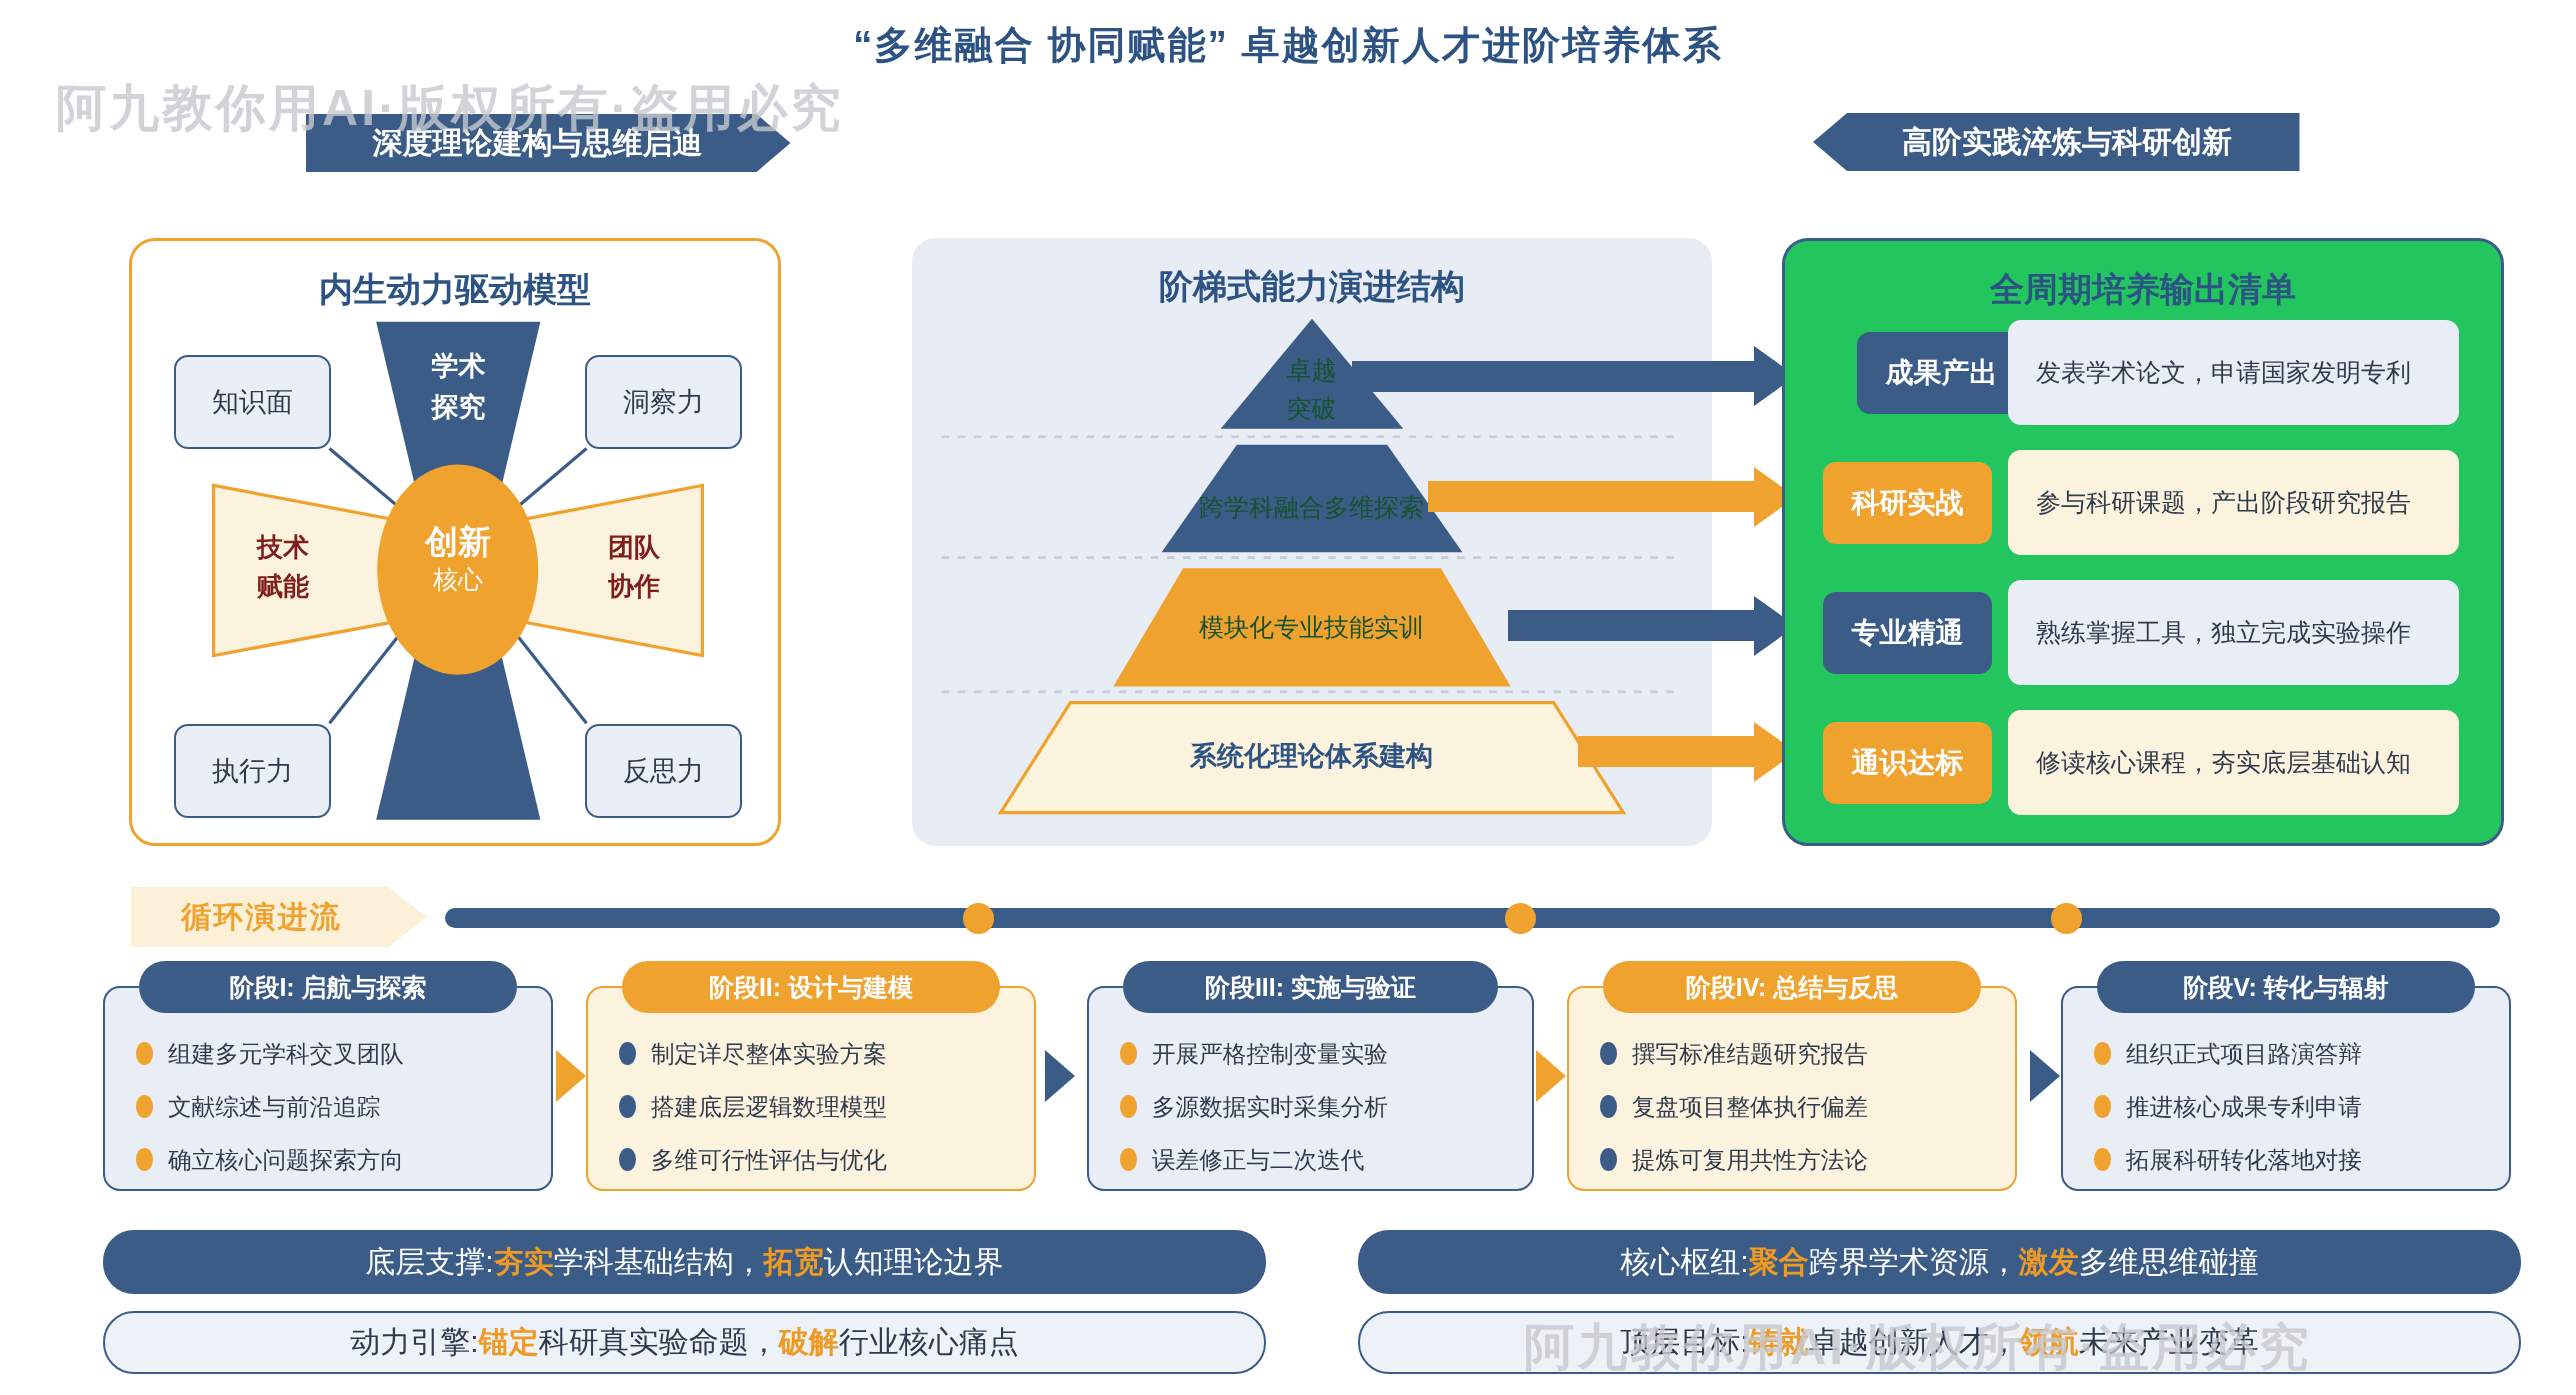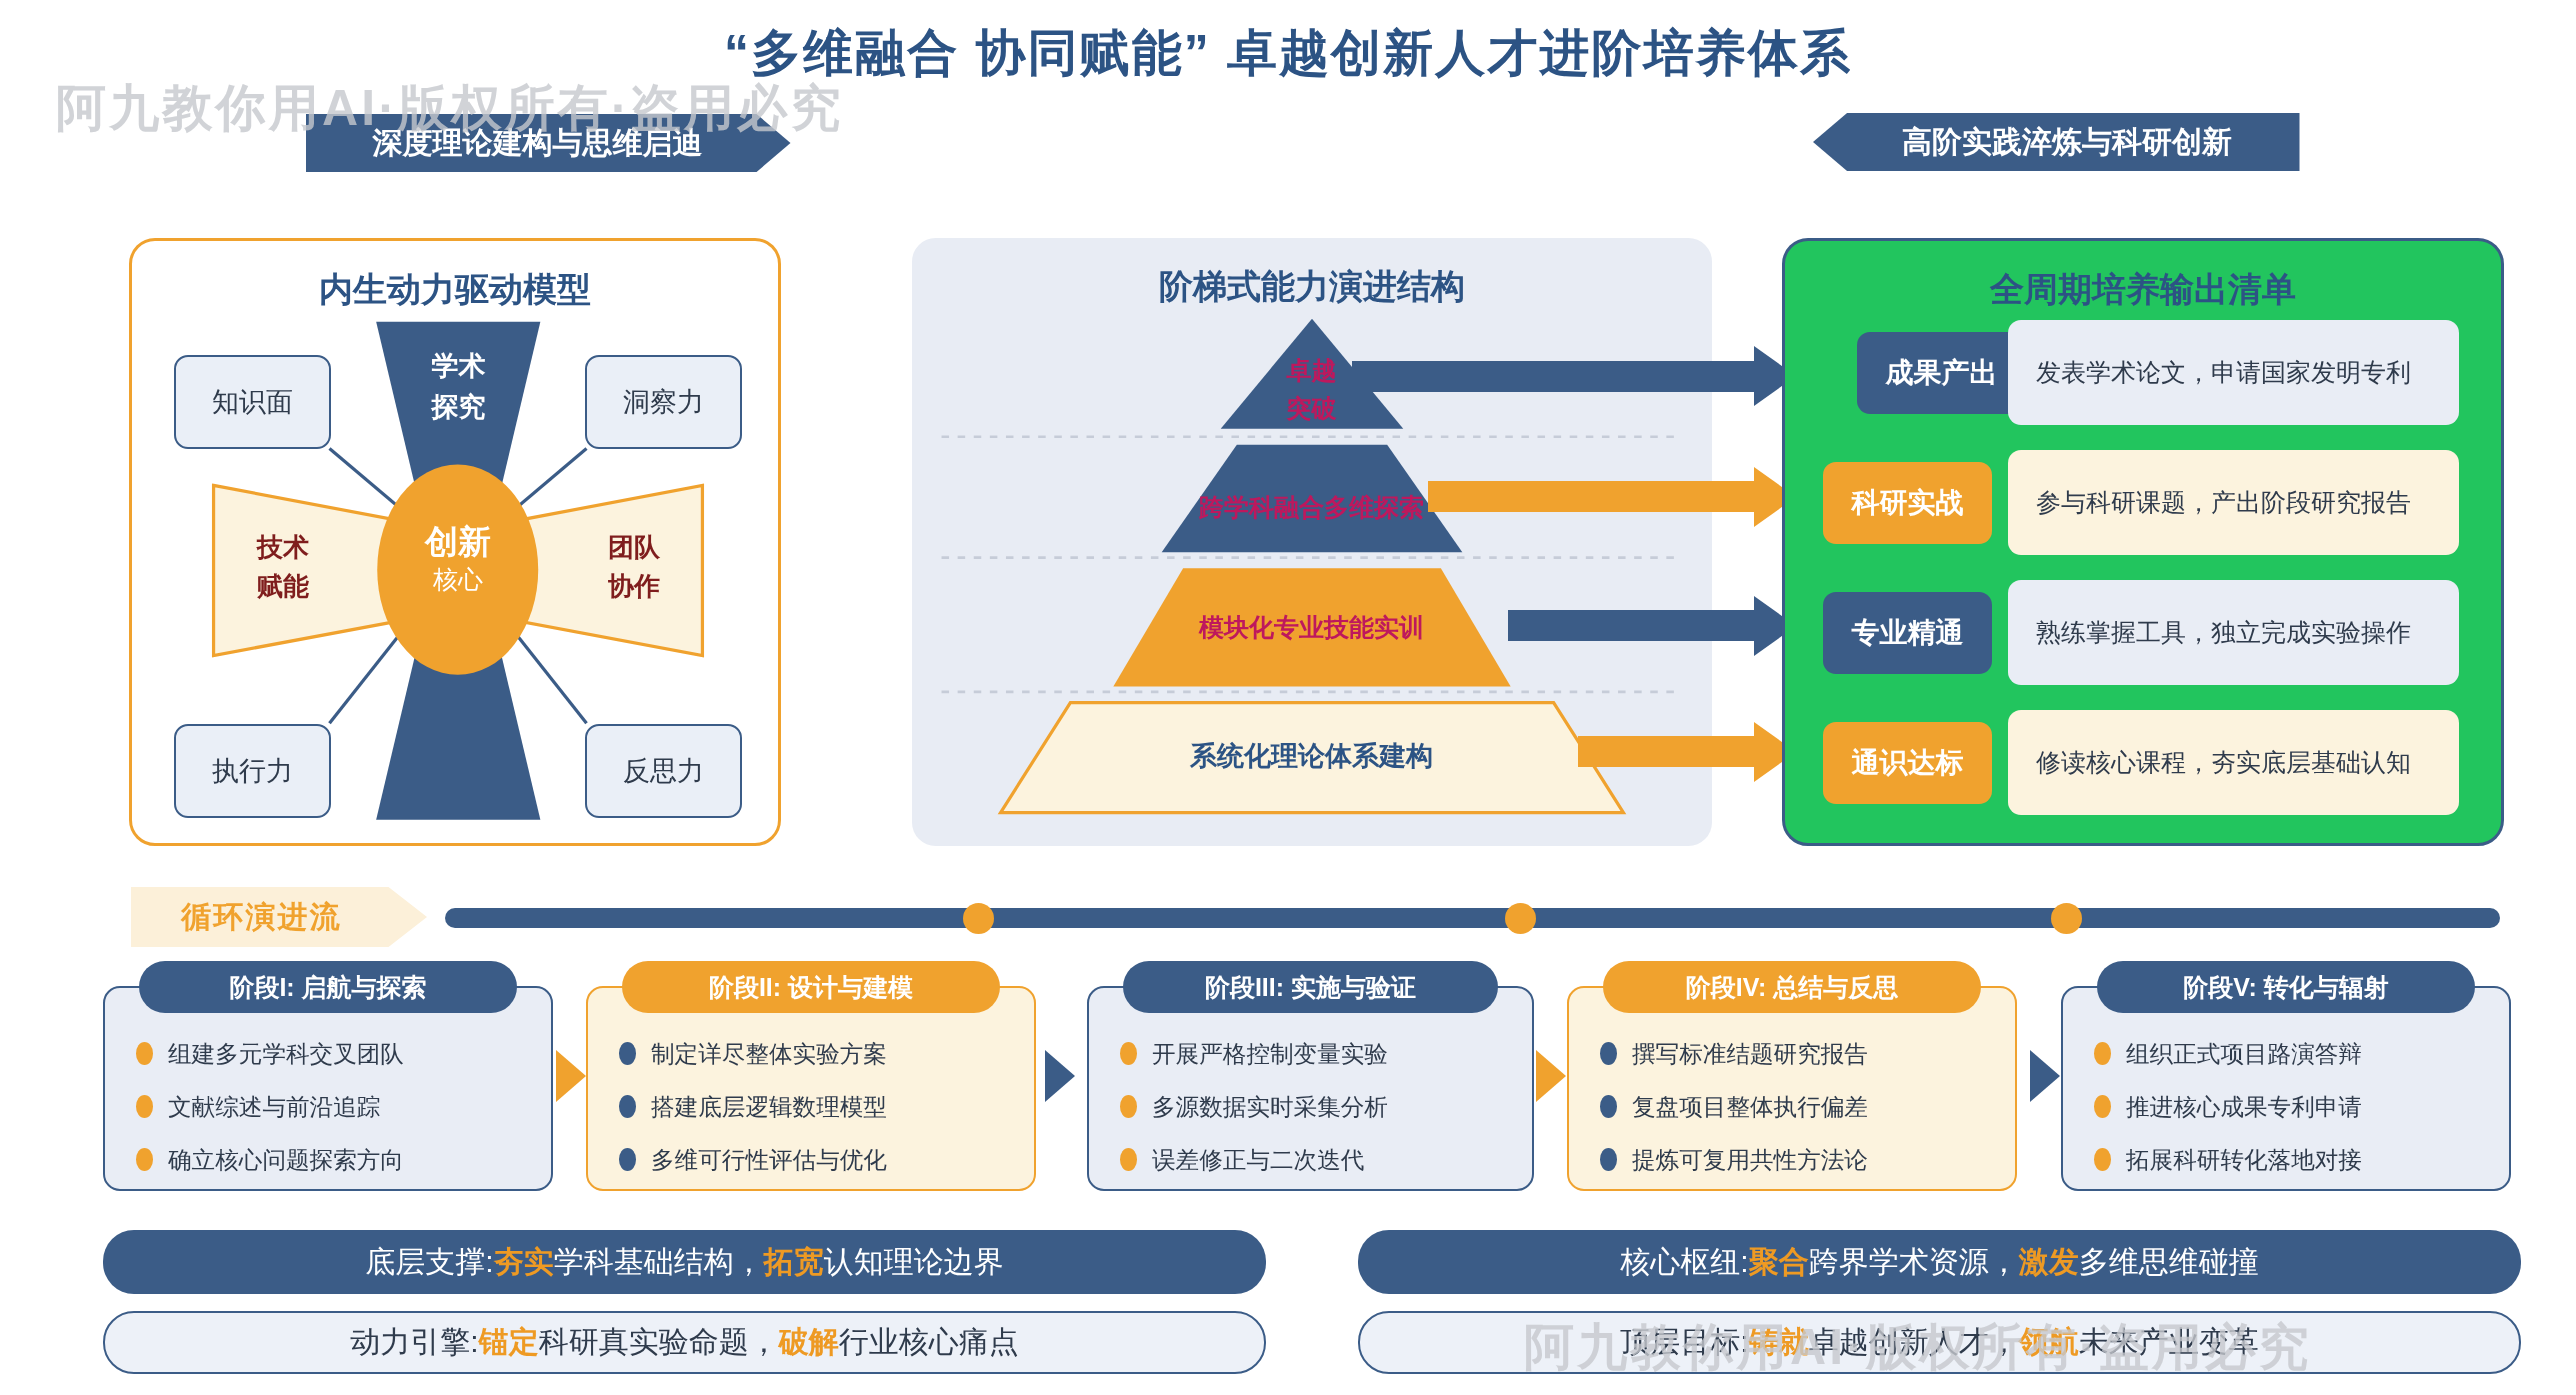--- a/index.html
+++ b/index.html
@@ -1,21 +1,21 @@
 <!DOCTYPE html>
 <html style="font-size:8.6px"><head>
 <meta charset="utf-8">
 <style>
   html,body{margin:0;padding:0;background:#ffffff;}
   #canvas{position:relative;width:2576px;height:1395px;background:#ffffff;overflow:hidden;
           font-family:"Liberation Sans","DejaVu Sans",sans-serif;color:#2F3B4C;}
 
   
   .title{position:absolute;top:20.4px;left:0;right:0;text-align:center;
-         font-size:50px;font-weight:bold;color:#2C5384;letter-spacing:2.1px;}
+         font-size:38px;font-weight:bold;color:#2C5384;letter-spacing:2.1px;}
   .watermark{position:absolute;font-size:50px;font-weight:bold;white-space:nowrap;
              color:rgba(198,200,205,0.8);z-index:60;letter-spacing:3.2px;}
   .wm-top{left:56px;top:75px;}
   .wm-bottom{left:1524px;top:1314px;}
 
   .banner{position:absolute;height:58px;background:#3B5C87;z-index:10;
           display:flex;align-items:center;justify-content:center;
           color:#fff;font-size:30px;font-weight:bold;}
   .banner-left{left:306px;top:114px;width:463px;
       clip-path:polygon(0 0,93% 0,100% 50%,93% 100%,0 100%);padding-right:21.5px;}
@@ -34,21 +34,21 @@
   .corner-box{position:absolute;width:157px;height:94px;background:#EAEFF7;
       border:2.7px solid #3B5C87;border-radius:14px;display:flex;align-items:center;
       justify-content:center;font-size:27px;color:#2F3B4C;box-sizing:border-box;}
   .shape-label{position:absolute;text-align:center;line-height:1.5;}
   .lbl-white{color:#ffffff;font-size:27px;font-weight:600;}
   .lbl-dark{color:#7f1d1d;font-size:26px;font-weight:600;}
   .core-label{color:#fff;}
   .core-label .big{display:block;font-size:33px;font-weight:bold;line-height:1.2;}
   .core-label .small{display:block;font-size:25px;line-height:1.4;}
 
-  .pyr-label{position:absolute;text-align:center;color:#be185d;font-size:25px;font-weight:700;line-height:1.5;}
+  .pyr-label{position:absolute;text-align:center;color:#14532d;font-size:25px;font-weight:400;line-height:1.5;}
   .pyr-label.dark{color:#2C5384;font-size:27px;font-weight:bold;}
 
   
   .h-arrow-bar{position:absolute;height:31px;}
   .h-arrow-head{position:absolute;width:0;height:0;border-top:30px solid transparent;
                 border-bottom:30px solid transparent;}
   .c-blue{background:#3B5C87;}
   .c-orange{background:#F0A22E;}
   .h-blue{border-left:42px solid #3B5C87;}
   .h-orange{border-left:42px solid #F0A22E;}

